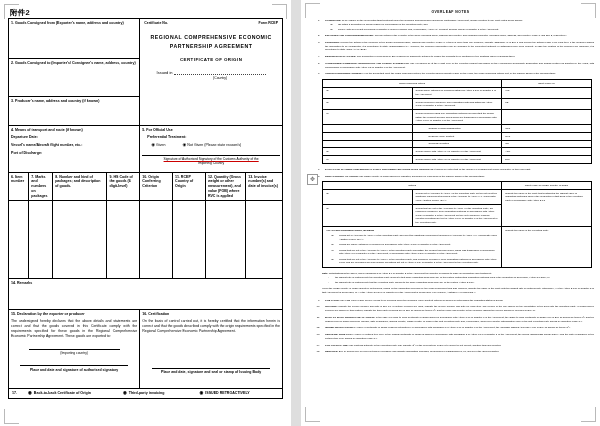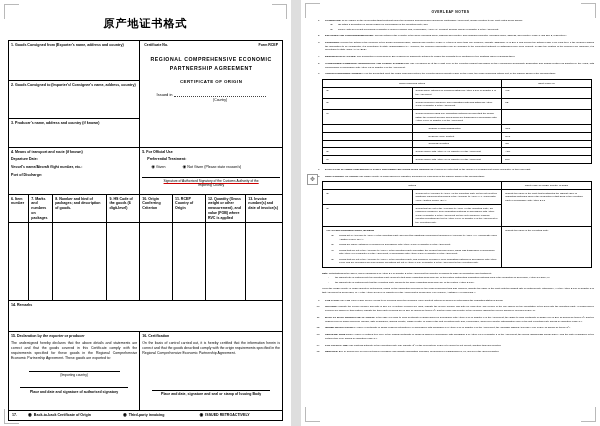--- a/index.html
+++ b/index.html
@@ -134,21 +134,21 @@
 </style>
 </head>
 <body>
 
 <div class="workspace">
 
   <div class="page-left">
     <div class="corner tl" style="left:4px;top:4px;"></div>
     <div class="corner tr" style="right:4px;top:4px;"></div>
 
-    <div class="doc-title">原产地证书格式</div>
+    <div class="attach">附件2</div>
 
     <table class="form">
       <colgroup>
         <col style="width:16px">
           <col style="width:19px">
           <col style="width:43px">
         <col style="width:26px">
           <col style="width:26px">
           <col style="width:26px">
         <col style="width:32px">

